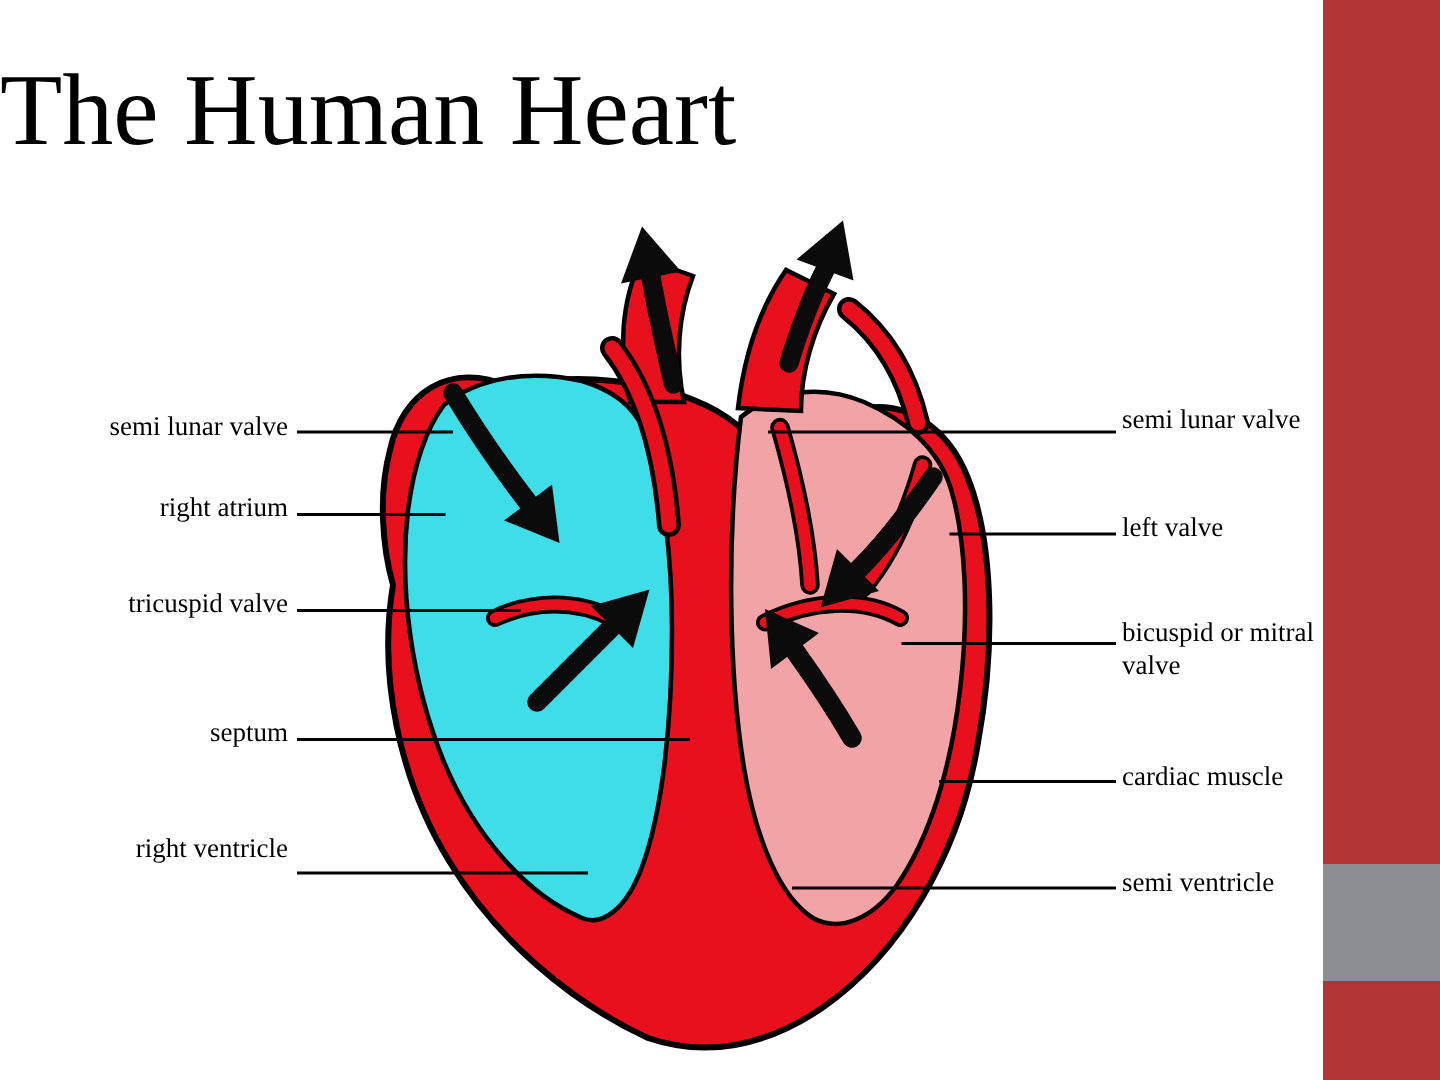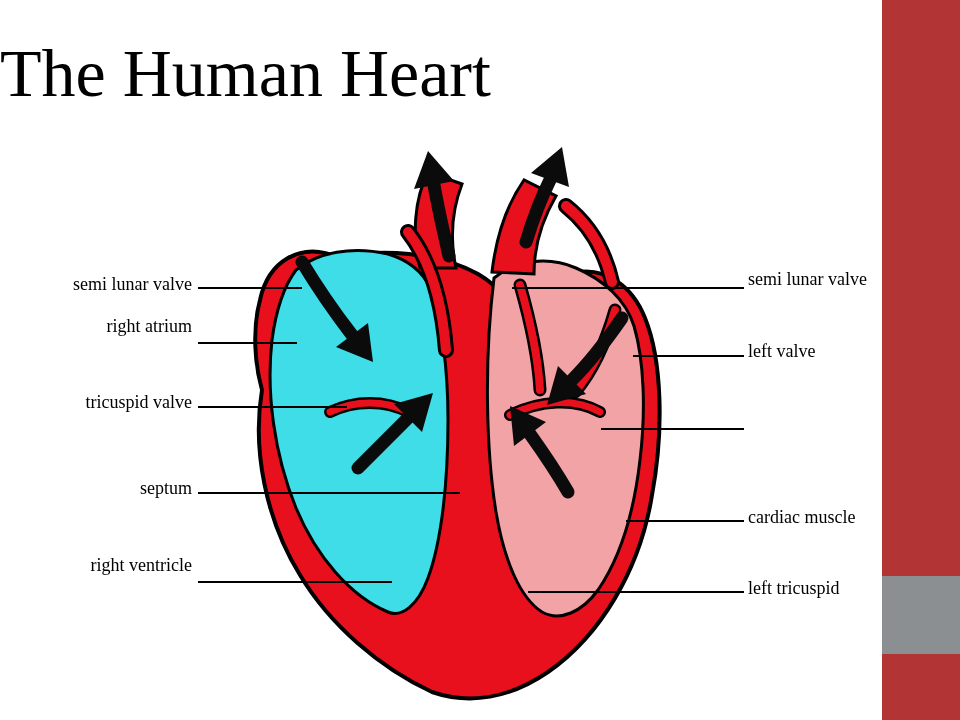--- a/index.html
+++ b/index.html
@@ -99,27 +99,28 @@
     <line x1="198" y1="582" x2="392" y2="582" style="stroke:#000;stroke-width:2"></line>
 
     <line x1="512" y1="288" x2="744" y2="288" style="stroke:#000;stroke-width:2"></line>
     <line x1="633" y1="356" x2="744" y2="356" style="stroke:#000;stroke-width:2"></line>
     <line x1="601" y1="429" x2="744" y2="429" style="stroke:#000;stroke-width:2"></line>
     <line x1="626" y1="521" x2="744" y2="521" style="stroke:#000;stroke-width:2"></line>
     <line x1="528" y1="592" x2="744" y2="592" style="stroke:#000;stroke-width:2"></line>
   </svg>
 
   <div class="lbl left" style="top:274px">semi lunar valve</div>
-  <div class="lbl left" style="top:316px">right atrium</div>
+  <div class="lbl left" style="top:328px">right atrium</div>
   <div class="lbl left" style="top:478px">septum</div>
   <div class="lbl left" style="top:392px">tricuspid valve</div>
   <div class="lbl left" style="top:555px">right ventricle</div>
 
   <div class="lbl right" style="top:269px">semi lunar valve</div>
   <div class="lbl right" style="top:341px">left valve</div>
+  <div class="lbl right" style="top:411px;width:132px">bicuspid or mitral valve</div>
   <div class="lbl right" style="top:507px">cardiac muscle</div>
-  <div class="lbl right" style="top:578px">left tricuspid</div>
+  <div class="lbl right" style="top:578px">semi ventricle</div>
 
   <div class="sidebar">
     <div class="gray"></div>
   </div>
 
 </div>
 
 </body></html>

